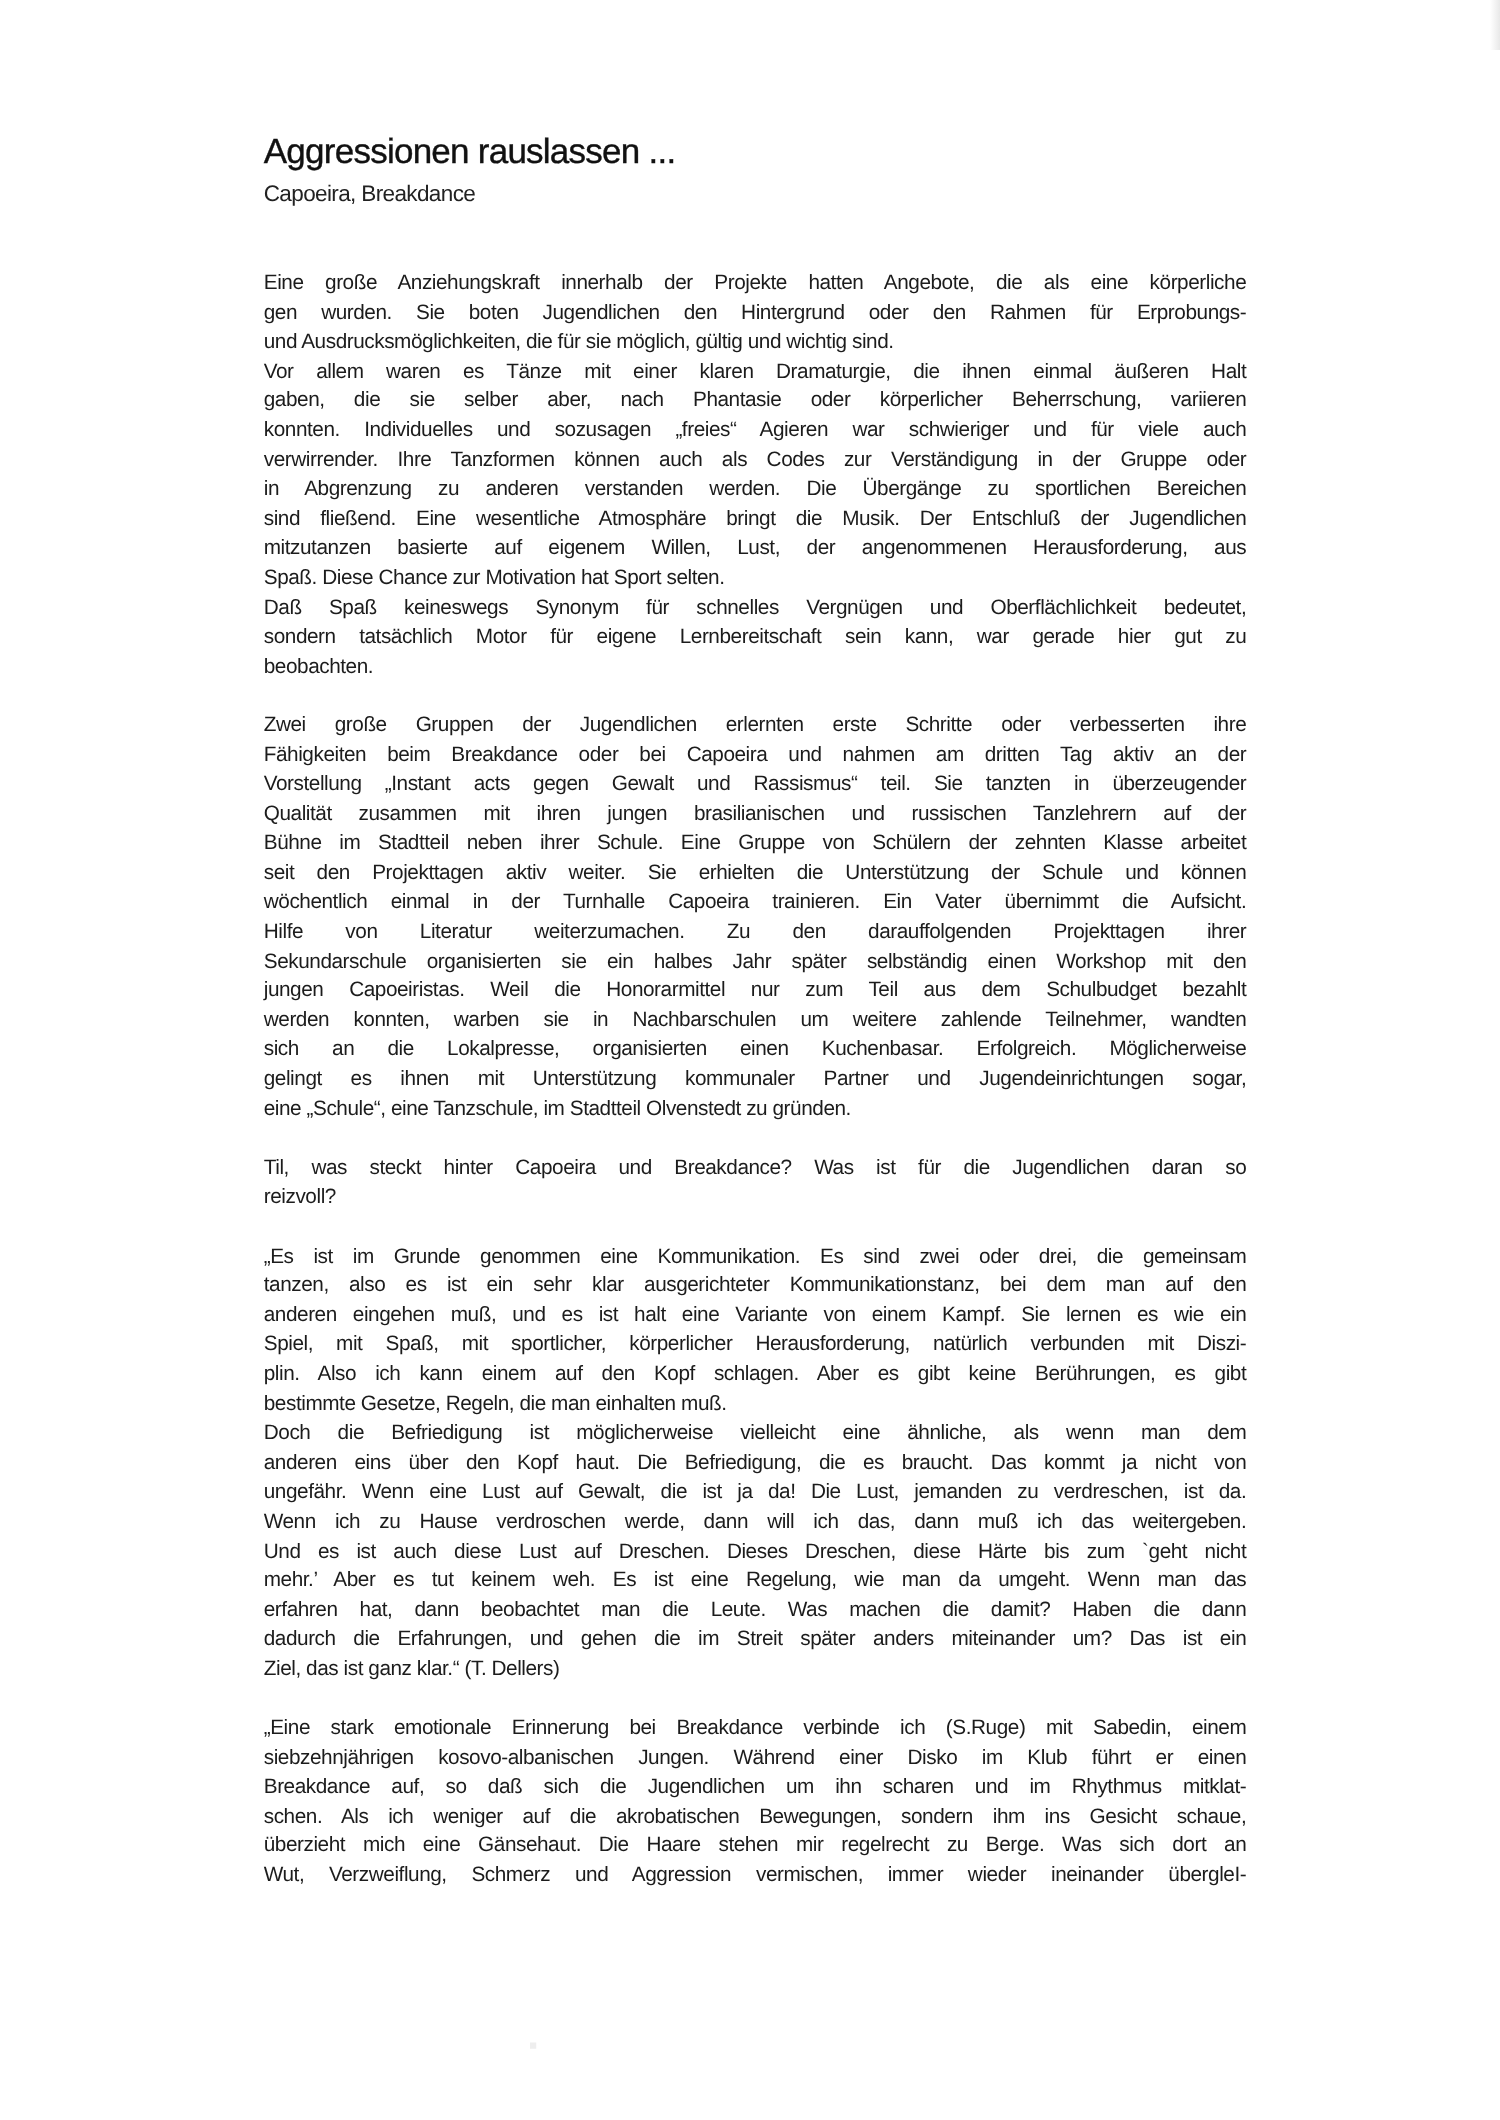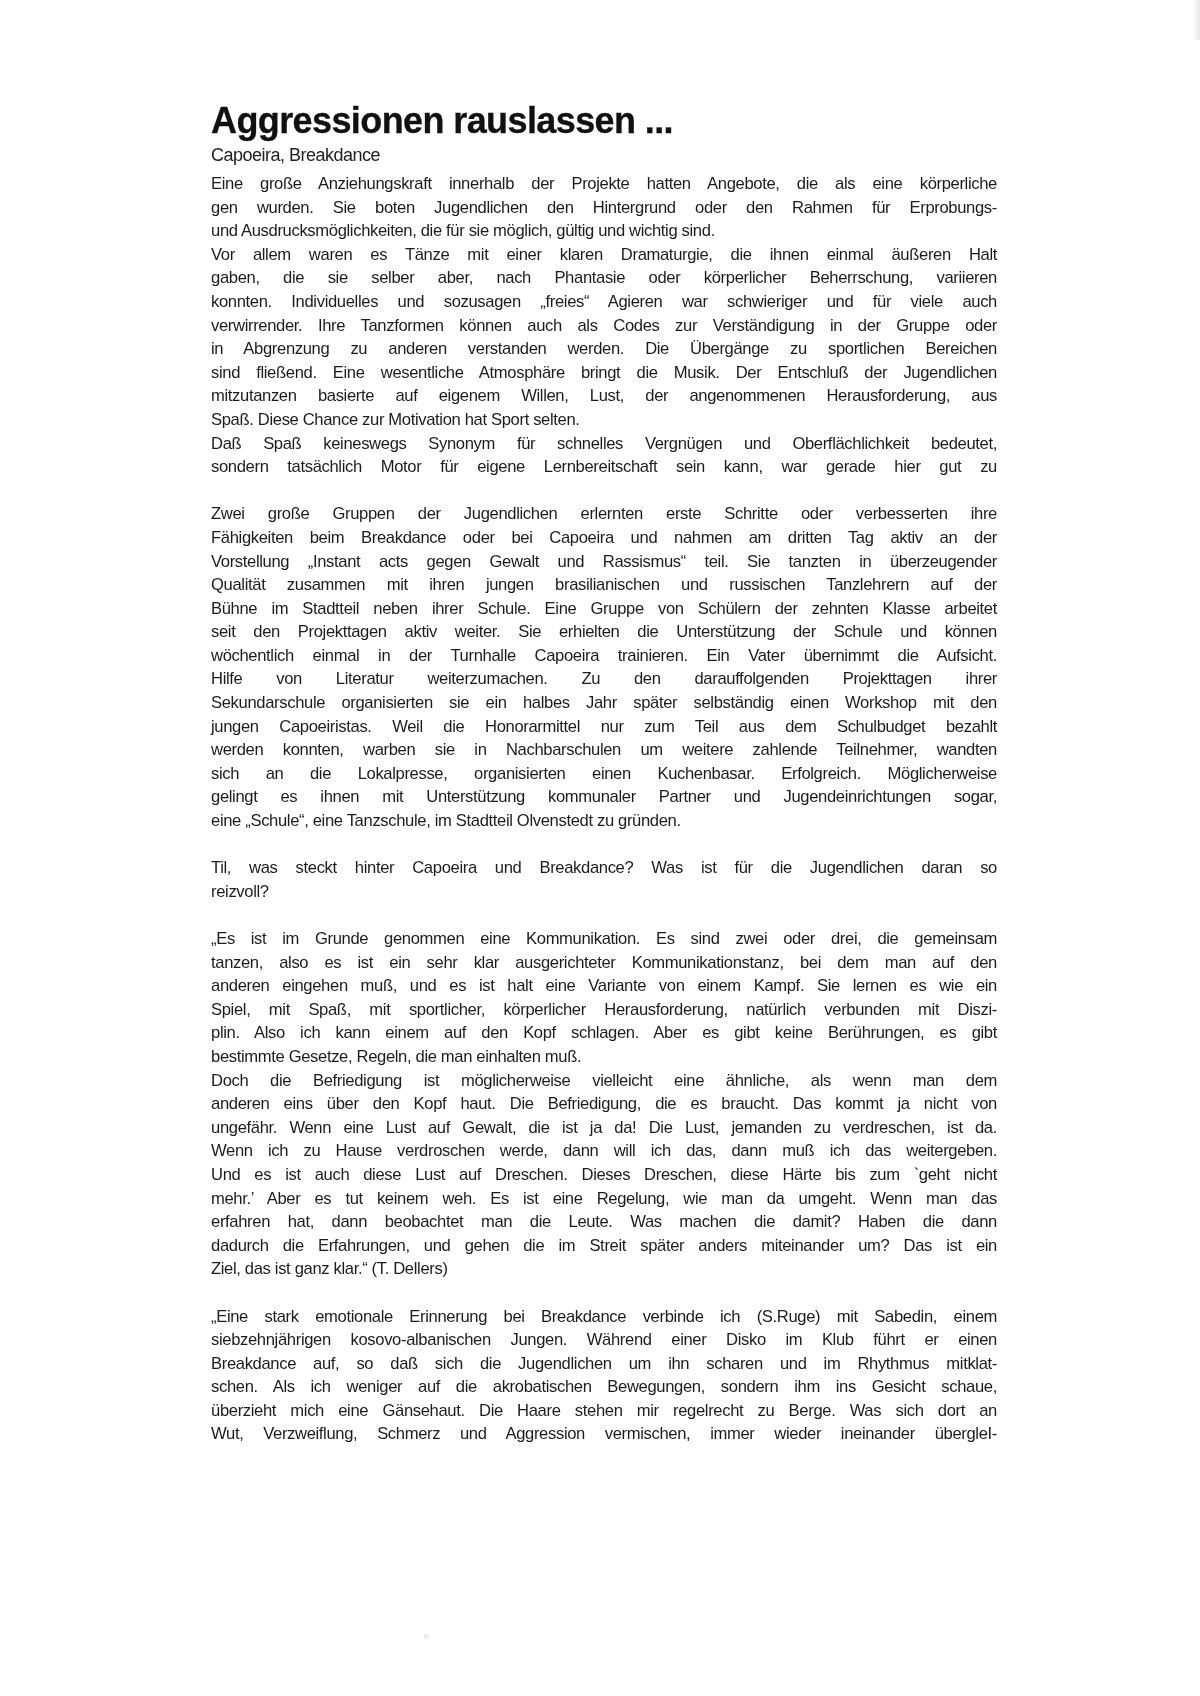--- a/index.html
+++ b/index.html
@@ -2,29 +2,29 @@
 <html><head>
   <meta charset="utf-8">
   <style>
     html, body { margin: 0; padding: 0; background: #ffffff; }
     body { width: 1200px; height: 1696px; position: relative; overflow: hidden; color: #1a1a1a; }
     .page {
       position: absolute; left: 211px; top: 104px; width: 786px;
       font-family: "Liberation Sans", sans-serif;
     }
     .title {
-      font-size: 36px; line-height: 34px; margin: 0; font-weight: bold;
+      font-size: 28px; line-height: 34px; margin: 0; font-weight: normal;
       letter-spacing: -0.6px; color: #111;
       -webkit-text-stroke: 0.3px #111;
     }
     .subtitle {
       font-size: 18px; line-height: 34px; margin: 0; font-weight: normal;
       letter-spacing: -0.5px; color: #222;
     }
-    .body { }
+    .body { margin-top: 42px; }
     .para {
       font-size: 16.6px; line-height: 23.6px; margin: 0 0 23.6px 0;
       text-align: justify; letter-spacing: -0.35px; color: #1c1c1c;
       hyphens: manual;
     }
     .para.tight { margin-bottom: 0; }
     .line { display: block; text-align: justify; text-align-last: justify; white-space: nowrap; }
     .line.last { text-align-last: left; }
     .scan-edge {
       position: absolute; right: 0; top: 0; width: 8px; height: 40px;
@@ -56,20 +56,21 @@
         <span class="line">konnten. Individuelles und sozusagen „freies“ Agieren war schwieriger und für viele auch</span>
         <span class="line">verwirrender. Ihre Tanzformen  können auch als Codes zur Verständigung in der Gruppe oder</span>
         <span class="line">in Abgrenzung  zu anderen verstanden werden. Die Übergänge zu sportlichen Bereichen</span>
         <span class="line">sind fließend. Eine wesentliche Atmosphäre bringt die Musik. Der Entschluß der Jugendlichen</span>
         <span class="line">mitzutanzen basierte auf eigenem Willen, Lust, der angenommenen Herausforderung, aus</span>
         <span class="line last">Spaß. Diese Chance zur Motivation hat Sport selten.</span>
       </p>
     <p class="para">
         <span class="line">Daß Spaß keineswegs Synonym für schnelles Vergnügen und Oberflächlichkeit bedeutet,</span>
         <span class="line">sondern tatsächlich Motor für eigene Lernbereitschaft sein kann, war gerade hier gut zu</span>
+        <span class="line last">beobachten.</span>
       </p>
     <p class="para">
         <span class="line">Zwei große Gruppen der Jugendlichen erlernten erste Schritte oder verbesserten ihre</span>
         <span class="line">Fähigkeiten beim Breakdance oder bei Capoeira und nahmen am dritten Tag aktiv an der</span>
         <span class="line">Vorstellung  „Instant acts gegen Gewalt und Rassismus“ teil. Sie tanzten in überzeugender</span>
         <span class="line">Qualität zusammen mit ihren jungen brasilianischen und russischen Tanzlehrern auf der</span>
         <span class="line">Bühne im Stadtteil neben ihrer Schule. Eine Gruppe von Schülern der zehnten Klasse arbeitet</span>
         <span class="line">seit den Projekttagen aktiv weiter. Sie erhielten die Unterstützung der Schule und können</span>
         <span class="line">wöchentlich einmal in der Turnhalle Capoeira trainieren. Ein Vater übernimmt die Aufsicht.</span>
         <span class="line">Hilfe von Literatur weiterzumachen. Zu den darauffolgenden Projekttagen ihrer</span>

